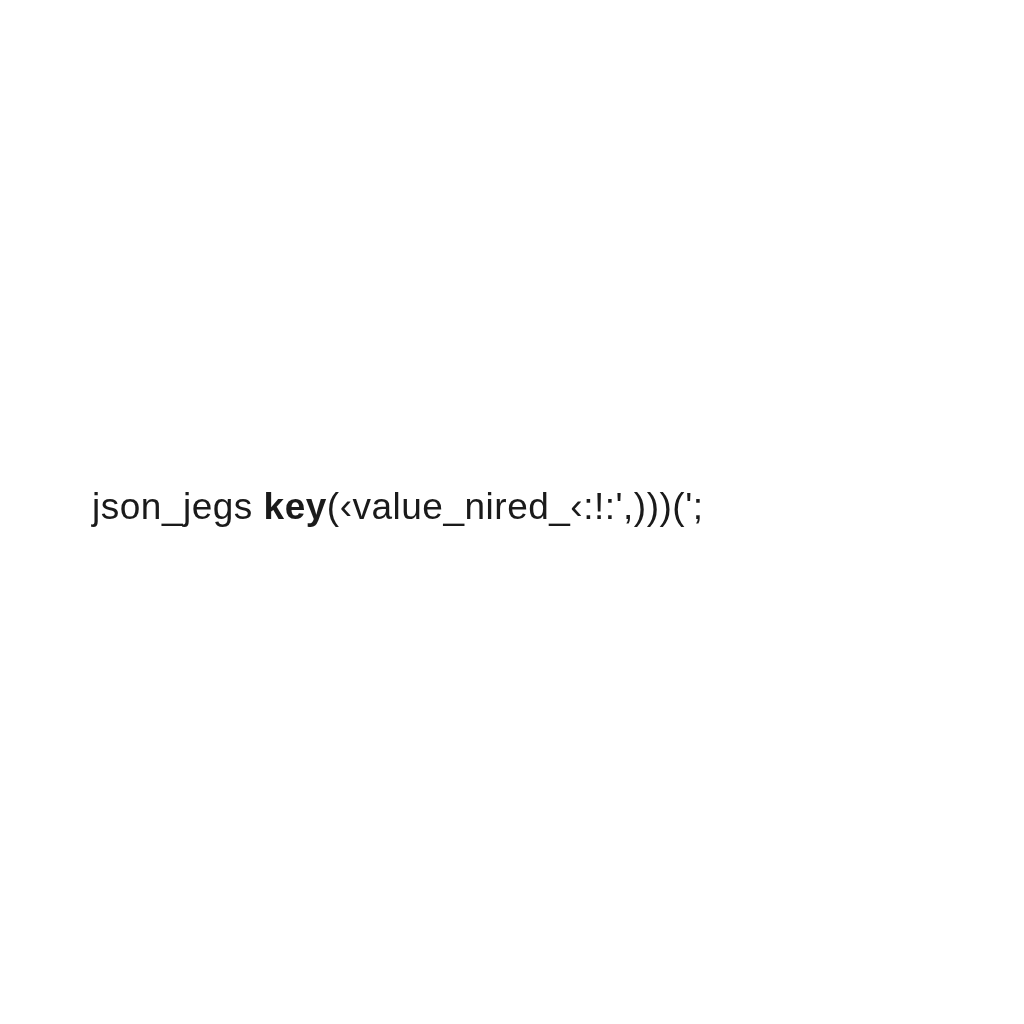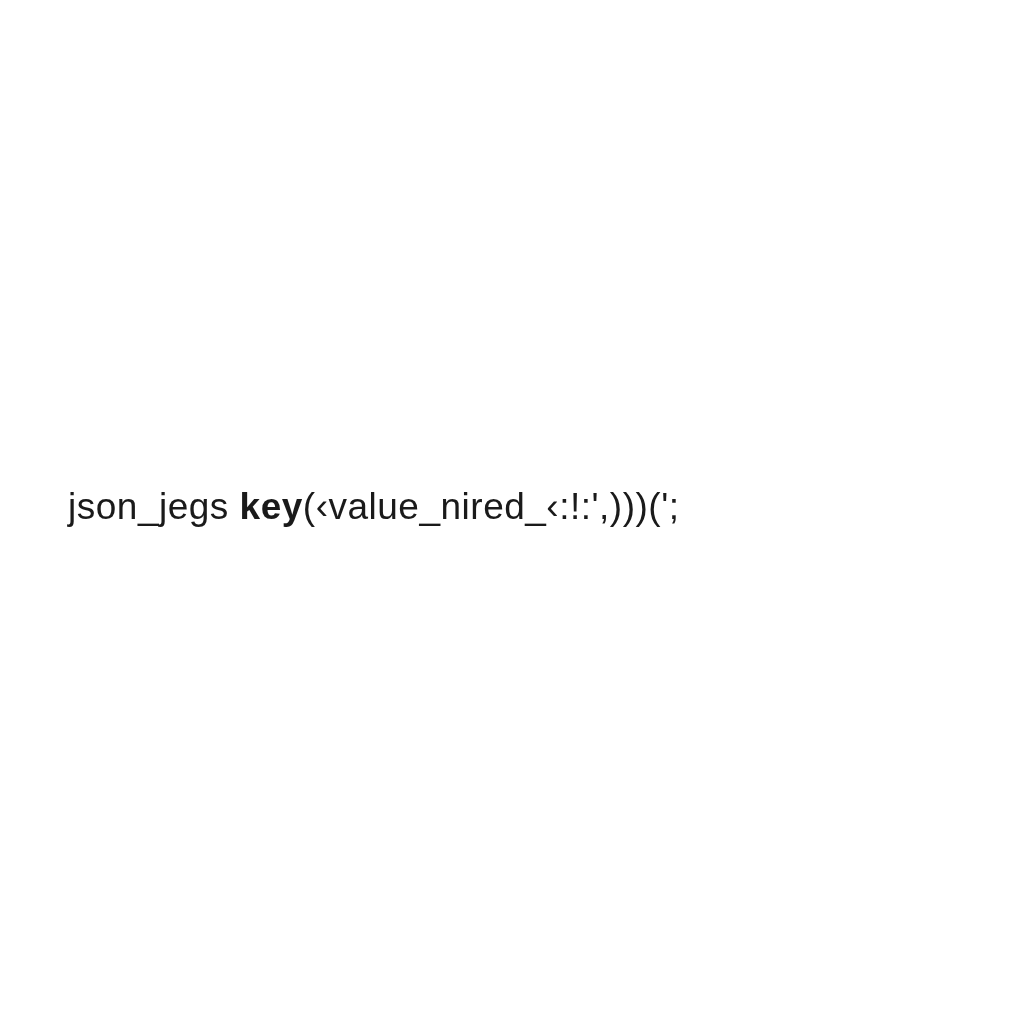--- a/index.html
+++ b/index.html
@@ -20,20 +20,21 @@
       font-family: "Helvetica Neue", Arial, sans-serif;
     }
     .code-line {
       padding-left: 68px;
       white-space: nowrap;
       font-size: 37px;
       letter-spacing: 0.5px;
       color: #1a1a1a;
       line-height: 1.2;
       margin-top: -10px;
+      margin-left: 24px;
     }
     .seg-normal {
       font-weight: 400;
     }
     .seg-bold {
       font-weight: 600;
     }
   </style>
 </head>
 <body>

